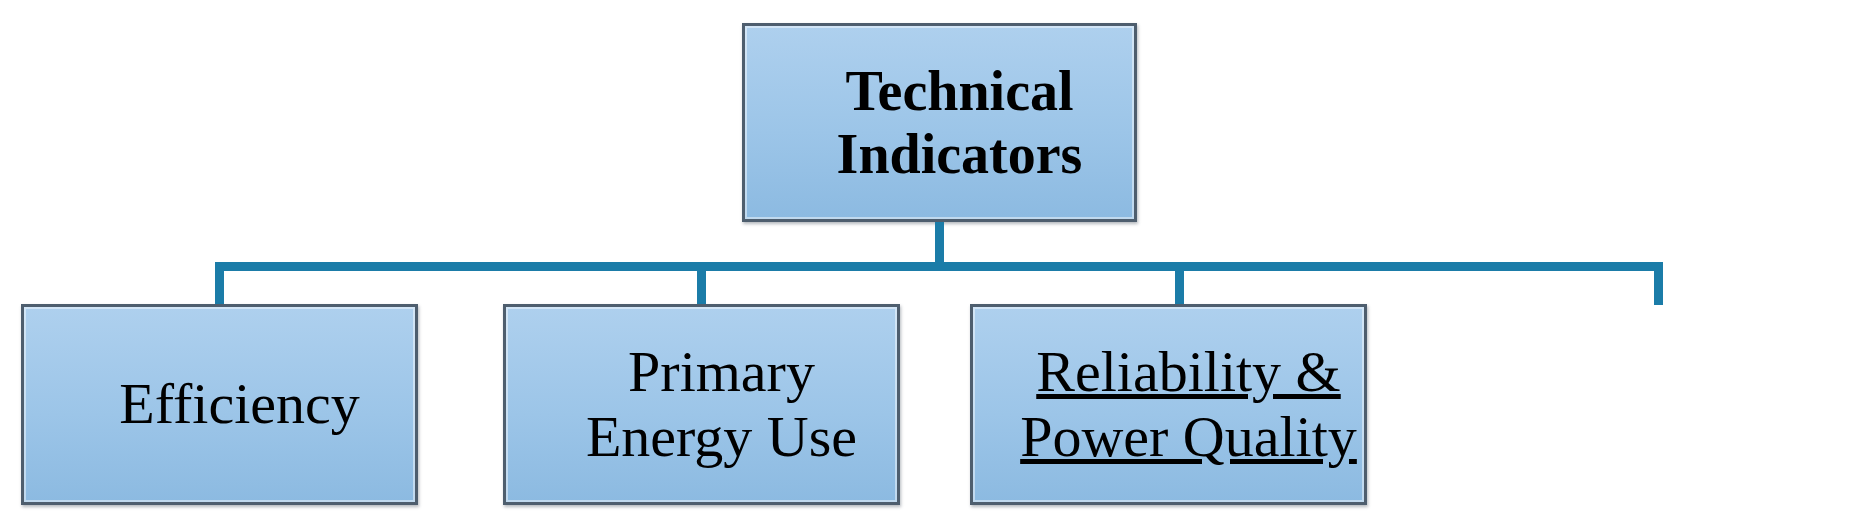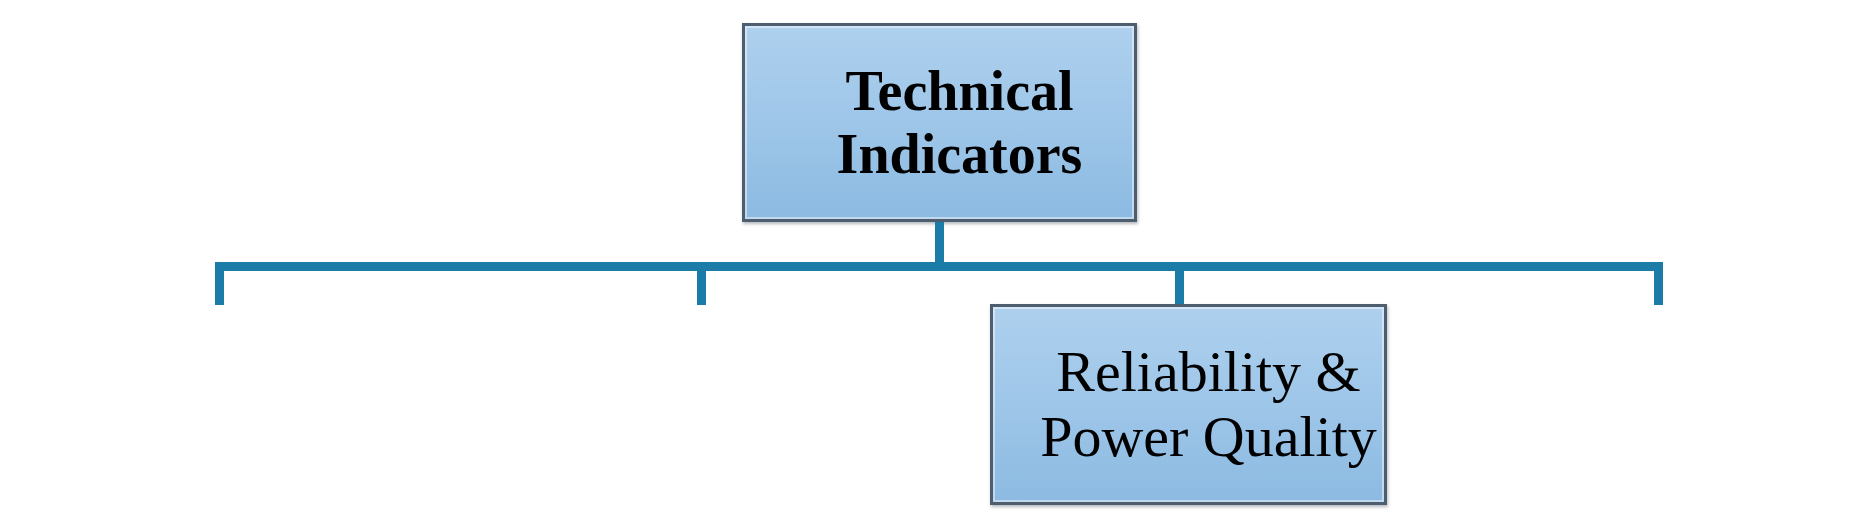--- a/index.html
+++ b/index.html
@@ -36,21 +36,21 @@
   .node .label {
     white-space: pre-line;
     line-height: 1.12;
   }
   .node.root { left: 742px; top: 23px; width: 395px; height: 199px; }
   .node.root .label { font-weight: bold; font-size: 56px; }
   .node.child { top: 304px; width: 397px; height: 201px; }
   .node.child .label { font-size: 58px; }
   .node.child.c0 { left: 21px; }
   .node.child.c1 { left: 503px; }
-  .node.child.c2 { left: 990px; }
+  .node.child.c2 { left: 970px; text-decoration: underline; }
   .node.child.c3 { left: 1460px; }
   .connector {
     position: absolute;
     background: var(--connector, #1b7ca8);
   }
   .stub-root { left: 935px; top: 222px; width: 9px; height: 44px; }
   .hbar     { left: 215px; top: 262px; width: 1448px; height: 9px; }
   .drop     { top: 262px; width: 9px; height: 43px; }
   .drop.d0  { left: 215px; }
   .drop.d1  { left: 697px; }
@@ -67,18 +67,25 @@
 Indicators</span>
   </div>
 
   <div class="connector stub-root"></div>
   <div class="connector hbar"></div>
   <div class="connector drop d0"></div>
   <div class="connector drop d1"></div>
   <div class="connector drop d2"></div>
   <div class="connector drop d3"></div>
 
+  <div class="node child c0">
+    <span class="label">Efficiency</span>
+  </div>
+  <div class="node child c1">
+    <span class="label">Primary
+Energy Use</span>
+  </div>
   <div class="node child c2">
     <span class="label">Reliability &amp;
 Power Quality</span>
   </div>
 
 </div>
 
 </body></html>

